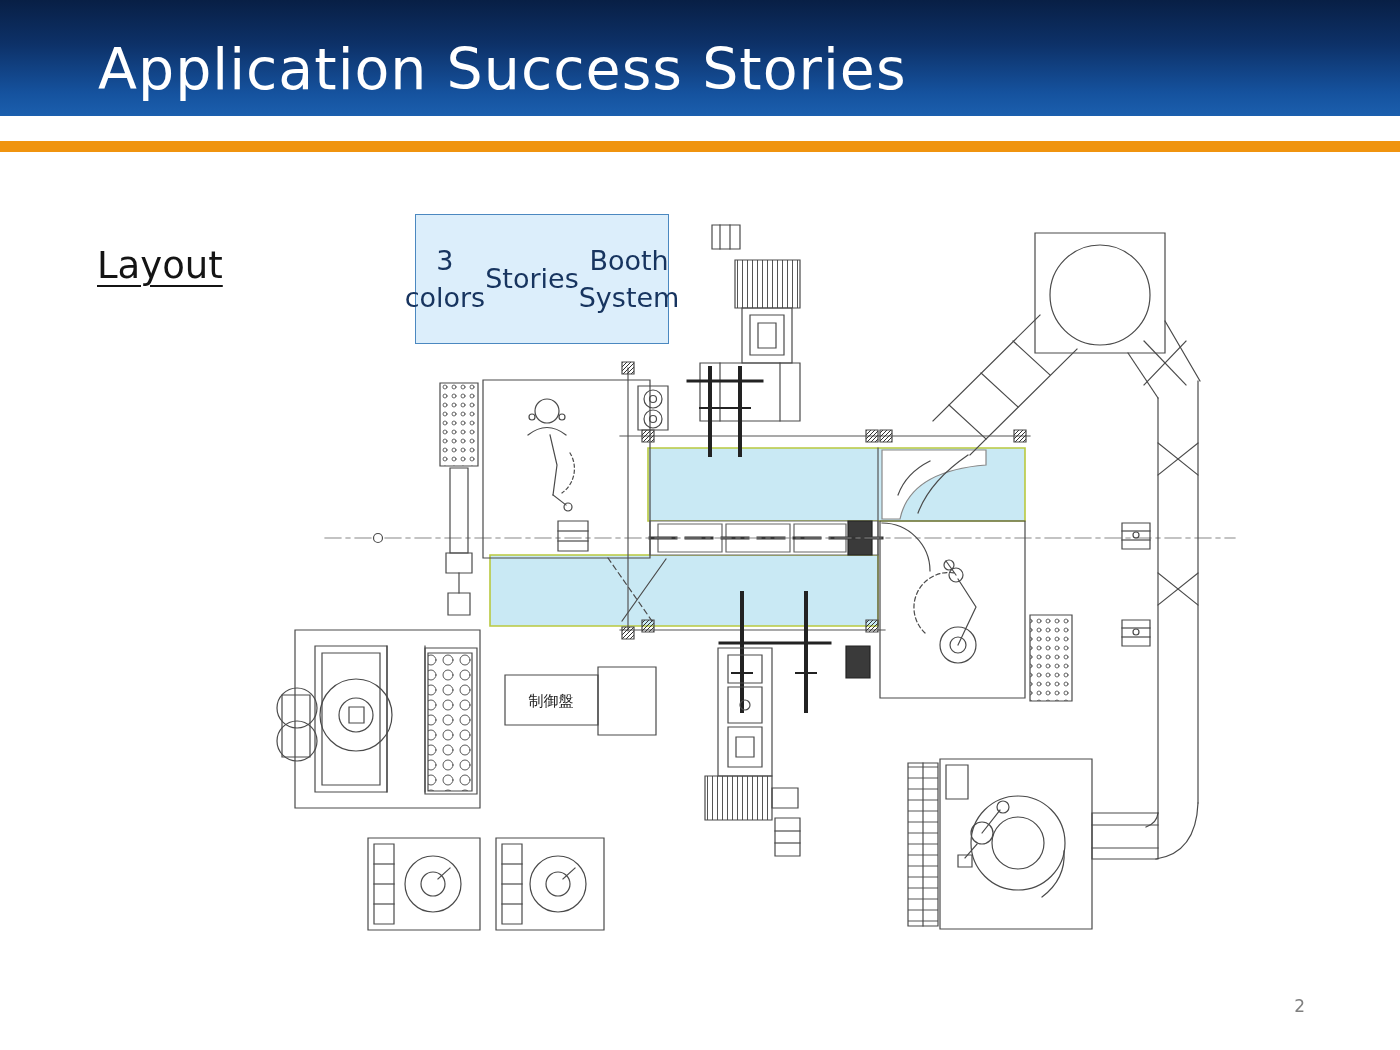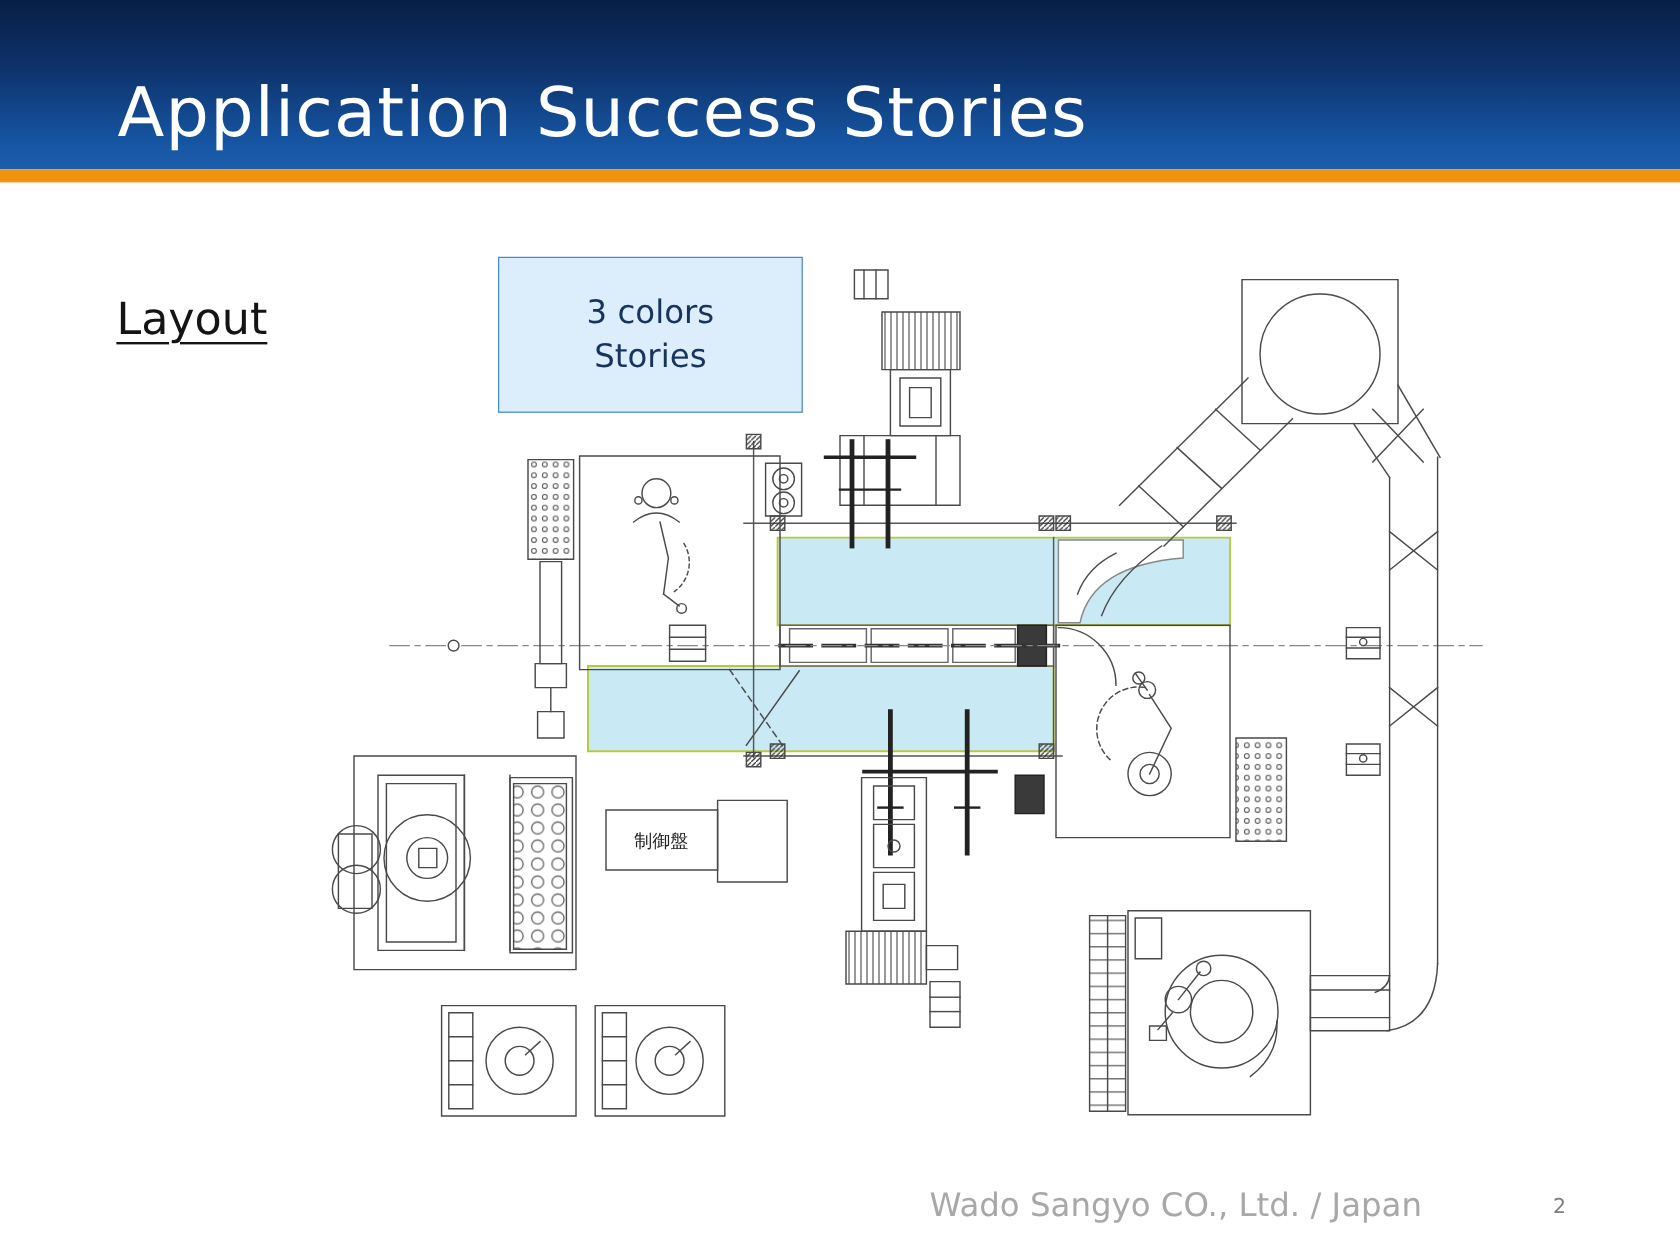--- a/index.html
+++ b/index.html
@@ -1,36 +1,36 @@
 <!DOCTYPE html>
 <html><head>
 <meta charset="utf-8">
 <style>
   html,body{margin:0;padding:0;background:#e8e8e8;}
   .slide{
     position:relative;width:1400px;height:1050px;background:#ffffff;
     font-family:"DejaVu Sans","Liberation Sans",sans-serif;overflow:hidden;
   }
   .header{
-    position:absolute;left:0;top:0;width:1400px;height:141px;
+    position:absolute;left:0;top:0;width:1400px;height:116px;
     background:linear-gradient(180deg,#081f45 0%,#0d3168 38%,#15529e 80%,#1b5fae 100%);
   }
   .header h1{
     margin:0;position:absolute;left:98px;bottom:14px;
     color:#ffffff;font-size:57px;font-weight:400;letter-spacing:1px;white-space:nowrap;
   }
   .accent-bar{position:absolute;left:0;top:141px;width:1400px;height:11px;background:#f0940f;}
   .section-heading{
     position:absolute;left:97px;top:200px;font-size:37px;color:#141414;
     text-decoration:underline;text-underline-offset:7px;text-decoration-thickness:2px;margin-top:44px;
   }
   .callout{
     position:absolute;left:415px;top:214px;width:252px;height:128px;
     background:#dceefb;border:1px solid #4b88c0;
-    display:flex;flex-direction:column;justify-content:center;align-items:center;
+    display:flex;justify-content:center;align-items:center;
     font-size:27px;color:#17345f;line-height:1.38;text-align:center;
   }
   .cad{position:absolute;left:270px;top:203px;}
   .cad *{vector-effect:non-scaling-stroke;}
   .cad{stroke:#4a4a4a;fill:none;stroke-width:1.2;stroke-linecap:square;}
   .cad text{stroke:none;fill:#222;font-size:15px;font-family:"DejaVu Sans",sans-serif;}
   .logo{
     position:absolute;left:95px;bottom:28px;font-size:44px;font-weight:bold;
     color:#1d1d1b;letter-spacing:0px;
   }
@@ -52,20 +52,21 @@
   <header class="header">
     <h1>Application Success Stories</h1>
   </header>
   <div class="accent-bar"></div>
 
   <div class="section-heading">Layout</div>
 
   <div class="callout">
     <span>3 colors</span>
     <span>Stories</span>
+    <span>Booth System</span>
   </div>
 
   <svg class="cad" width="970" height="760" viewBox="0 0 970 760">
     <defs>
       <pattern id="pvh" width="5" height="6" patternUnits="userSpaceOnUse">
         <line x1="2.5" y1="0" x2="2.5" y2="6" stroke="#555" stroke-width="1"></line>
       </pattern>
       <pattern id="phh" width="8" height="11" patternUnits="userSpaceOnUse">
         <line x1="0" y1="3" x2="8" y2="3" stroke="#555" stroke-width="1"></line>
       </pattern>
@@ -298,16 +299,15 @@
       <line x1="232" y1="661" x2="252" y2="661"></line>
       <line x1="232" y1="681" x2="252" y2="681"></line>
       <line x1="232" y1="701" x2="252" y2="701"></line>
       <circle cx="288" cy="681" r="28"></circle>
       <circle cx="288" cy="681" r="12"></circle>
       <line x1="293" y1="676" x2="305" y2="665"></line>
     </g>
   </svg>
 
 
-  <div class="footer-credit">Wado Sangyo CO., Ltd. / Japan</div>
   <div class="page-number">2</div>
 
 </div>
 
 </body></html>

